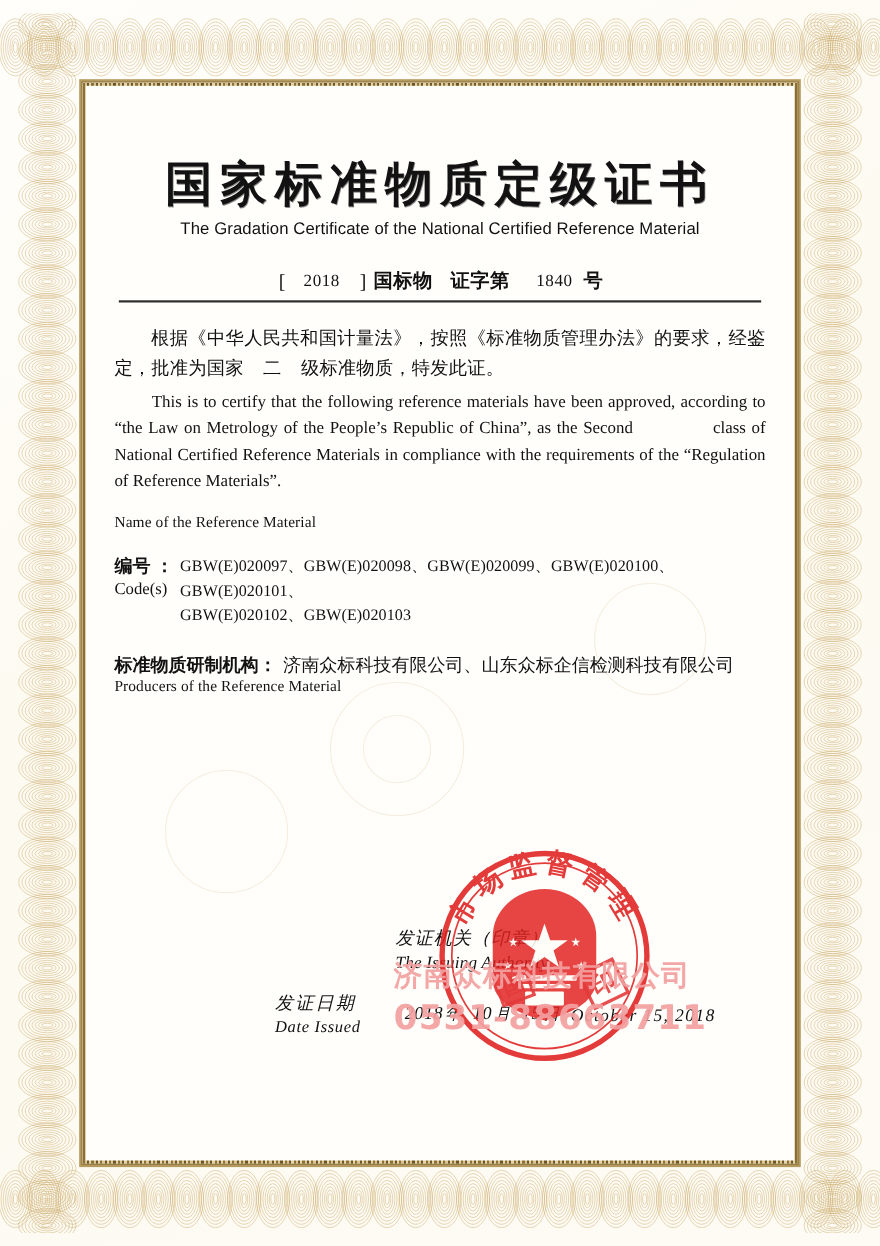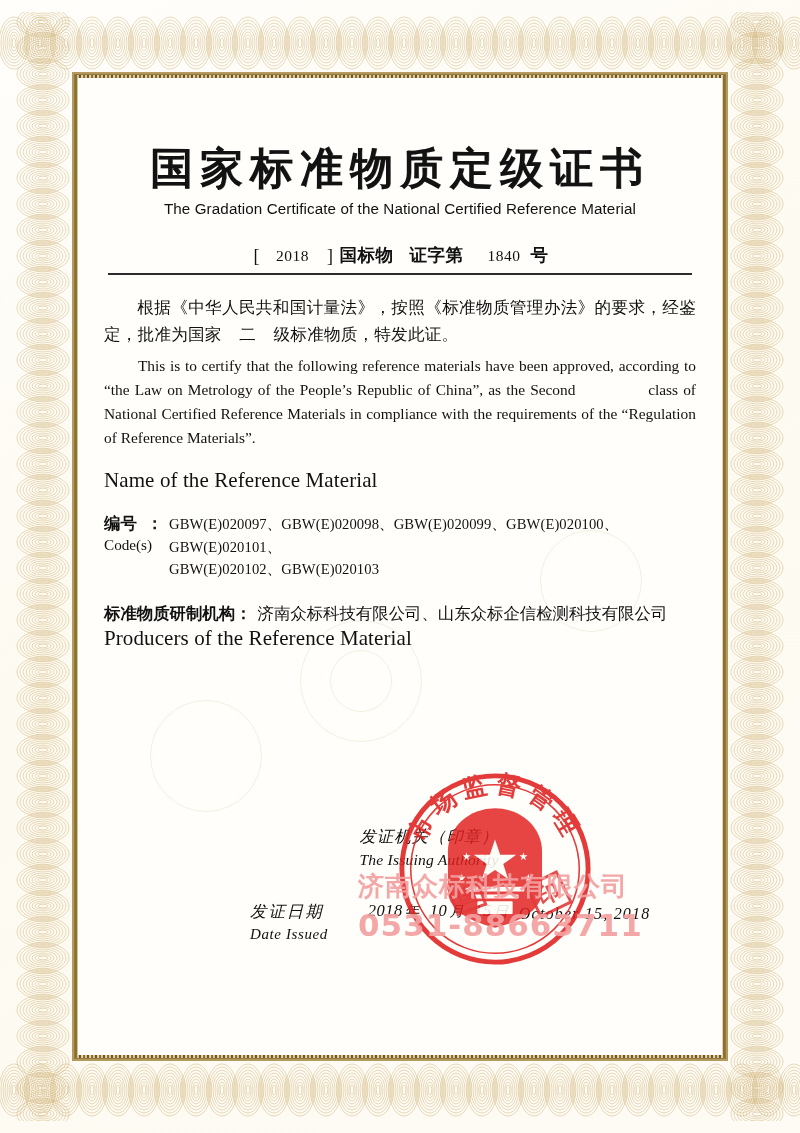--- a/index.html
+++ b/index.html
@@ -92,44 +92,44 @@
 
   .field{margin-top:18px;}
   .field-line{display:flex;align-items:baseline;}
   .f-cn{
     font-family:"DejaVu Sans",sans-serif;
     font-weight:bold;font-size:16.4px;color:#111;white-space:nowrap;
   }
   .f-val{
     font-size:16.4px;color:#111;margin-left:6px;line-height:1.35;
   }
-  .f-en{font-size:21px;color:#111;margin-top:1px;letter-spacing:.1px;}
+  .f-en{font-size:14px;color:#111;margin-top:1px;letter-spacing:.1px;}
 
   
   .codes{margin-top:20px;display:flex;align-items:flex-start;}
   .codes-labels{display:flex;flex-direction:column;white-space:nowrap;}
-  .codes-lbl-cn{font-family:Liberation Mono, monospace;font-weight:bold;font-size:16.4px;color:#111;}
+  .codes-lbl-cn{font-family:Liberation Sans, sans-serif;font-weight:bold;font-size:16.4px;color:#111;}
   .codes-lbl-en{font-size:15.2px;color:#111;margin-top:1px;}
   .codes-vals{margin-left:6px;font-size:14.6px;line-height:1.55;color:#111;letter-spacing:.1px;}
 
   .producers{margin-top:22px;}
 
   
   .bottom{position:absolute;left:0;right:0;bottom:106px;font-style:italic;}
   .auth-block{
     text-align:center;margin-left:58px;
   }
   .auth-cn{
     font-family:"DejaVu Sans",sans-serif;
     font-size:16.4px;color:#111;letter-spacing:1px;font-weight:500;
   }
   .auth-en{font-size:15.6px;color:#111;margin-top:3px;letter-spacing:.2px;}
 
   .date-row{
-    display:flex;align-items:flex-start;margin-top:32px;padding-left:168px;
+    display:flex;align-items:center;margin-top:16px;padding-left:168px;
   }
   .date-labels{display:flex;flex-direction:column;white-space:nowrap;}
   .date-lbl-cn{font-family:"DejaVu Sans",sans-serif;font-size:16.4px;color:#111;letter-spacing:2px;}
   .date-lbl-en{font-size:15px;color:#111;margin-top:3px;letter-spacing:.6px;}
   .date-vals{display:flex;flex-direction:row;margin-left:40px;}
   .date-cn{font-size:16px;color:#111;letter-spacing:.5px;}
   .date-cn .d-n{font-size:16.5px;}
   .date-cn .d-u{font-family:"DejaVu Sans",sans-serif;font-size:14.5px;padding:0 10px 0 2px;}
   .date-en{font-size:16px;color:#111;margin-top:4px;letter-spacing:1.2px;}
 

